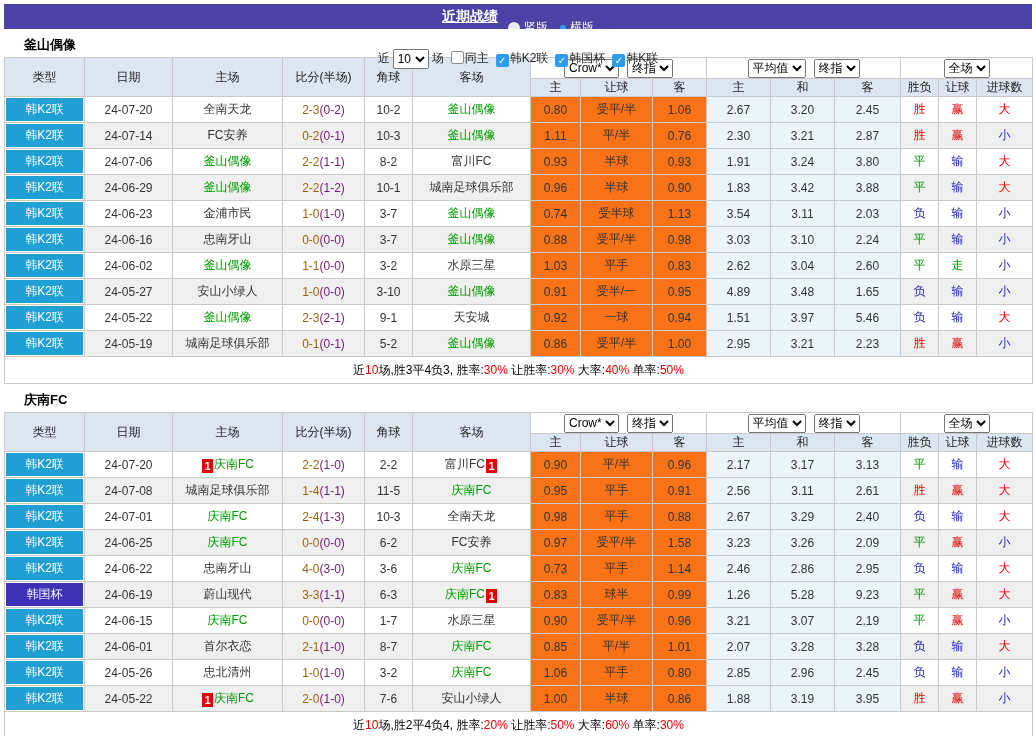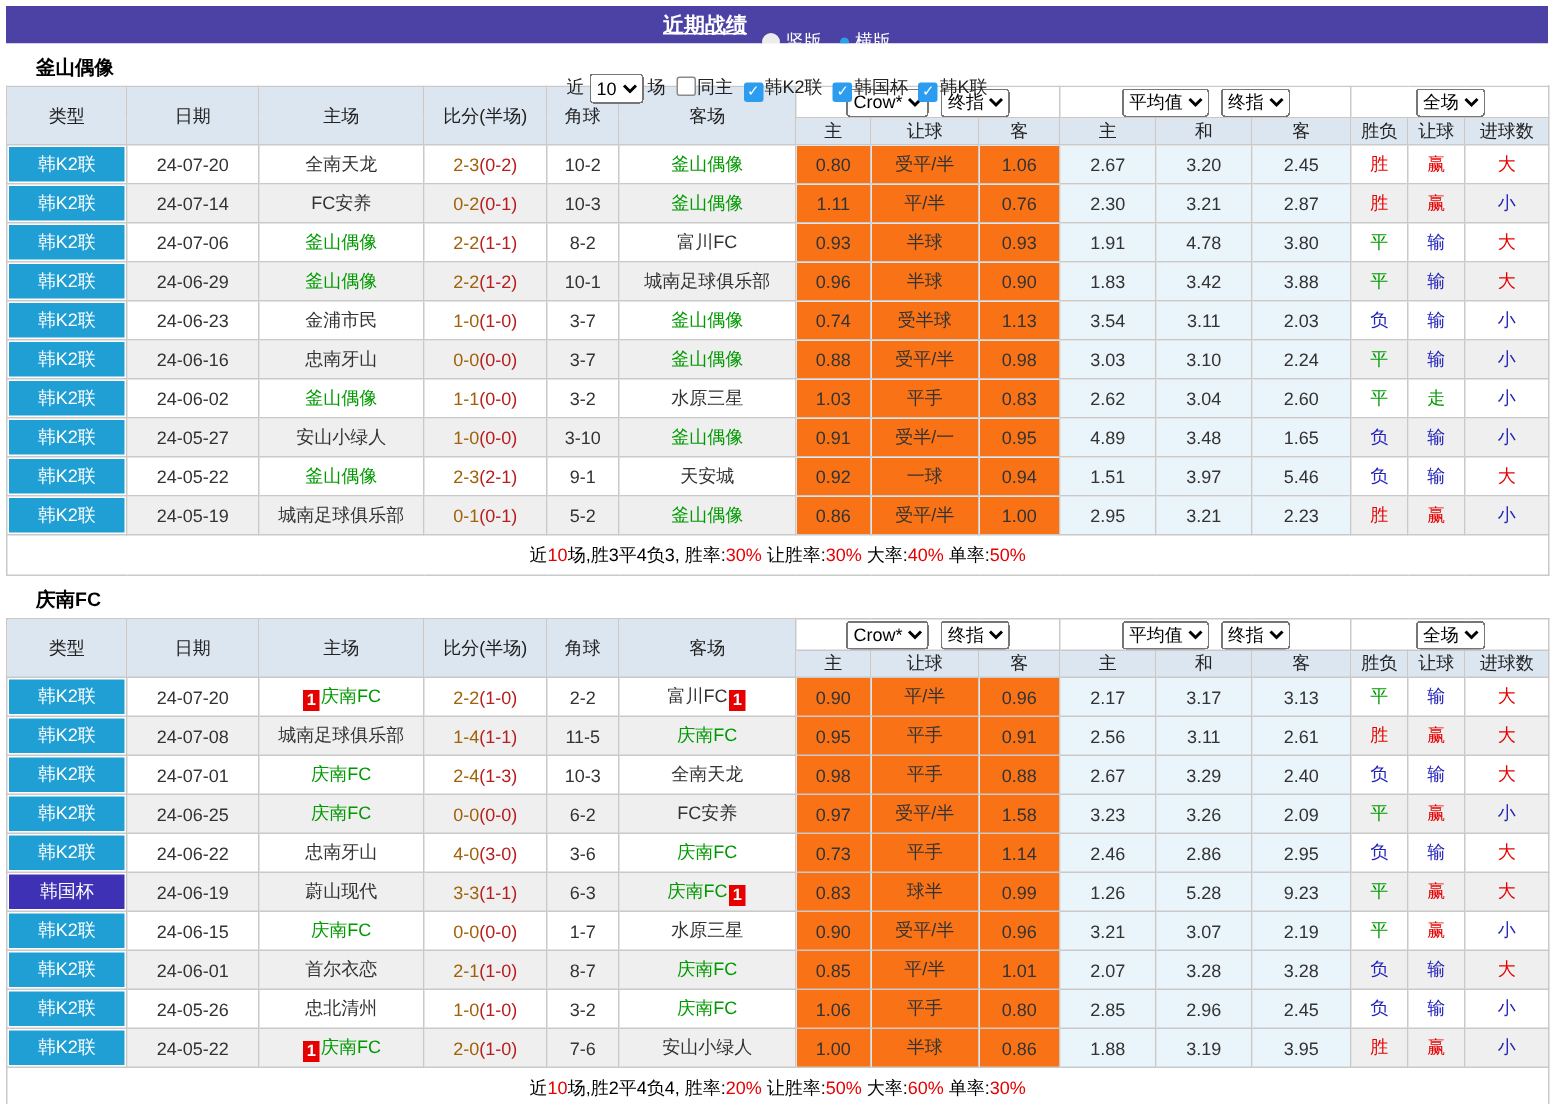--- a/index.html
+++ b/index.html
@@ -32,21 +32,21 @@
   th.selcell select { font-size:12px; height:19px; margin:0 4px; }
   td.type { padding:1px; background:#fff; }
   .tchip { height:100%; line-height:23px; color:#fff; font-size:12px; }
   .tchip.league { background:#1f9fd4; }
   .tchip.cup { background:#3f31b5; }
   td.crow { background:#f97316; }
   td.avg { background:#eaf4fb;margin-top:28px; }
   tbody tr:nth-child(even) td.stripe { background:#efefef; }
   td.summary { height:27px; background:#fff; color:#000; font-size:12px; }
   .ft { color:#a16207; }
-  .ht { color:#b91c1c; }
+  .ht { color:#701a75; }
   .team-green { color:#009a00; }
   .c-red { color:#e60000; }
   .c-green { color:#009900; }
   .c-blue { color:#2222bb; }
   .badge { display:inline-block; min-width:11px; height:14px; line-height:14px; background:#e60000; color:#fff; font-size:11px; font-weight:bold; padding:0 1px; margin:0 1px; vertical-align:-2px; }
 </style>
 </head>
 <body>
 
 <div class="page">
@@ -156,21 +156,21 @@
             </td>
             <td class="stripe">24-07-06</td>
             <td class="stripe"><span class="team-green">釜山偶像</span></td>
             <td class="stripe"><span class="ft">2-2</span><span class="ht">(1-1)</span></td>
             <td class="stripe">8-2</td>
             <td class="stripe"><span class="">富川FC</span></td>
             <td class="crow">0.93</td>
             <td class="crow">半球</td>
             <td class="crow">0.93</td>
             <td class="avg">1.91</td>
-            <td class="avg">4.78</td>
+            <td class="avg">3.24</td>
             <td class="avg">3.80</td>
             <td class="stripe c-green">平</td>
             <td class="stripe c-blue">输</td>
             <td class="stripe c-red">大</td>
           </tr>
           <tr>
             <td class="type">
               <div class="tchip league">韩K2联</div>
             </td>
             <td class="stripe">24-06-29</td>

